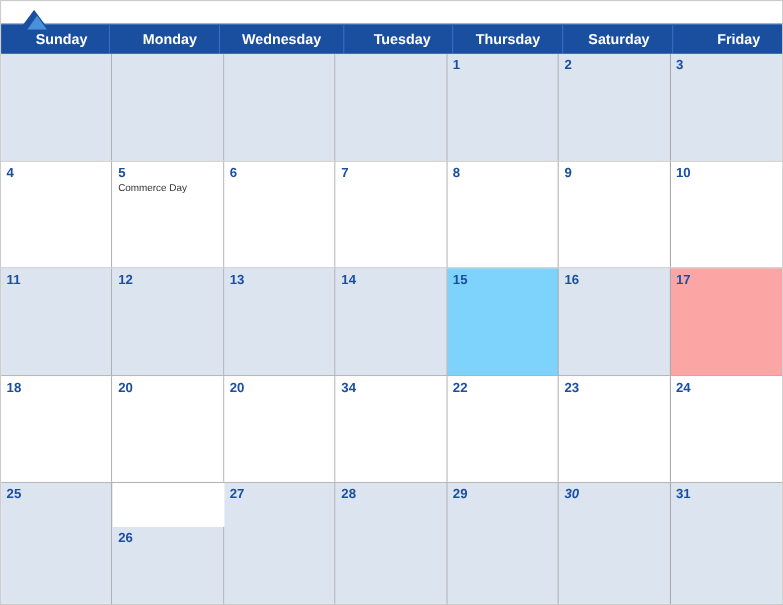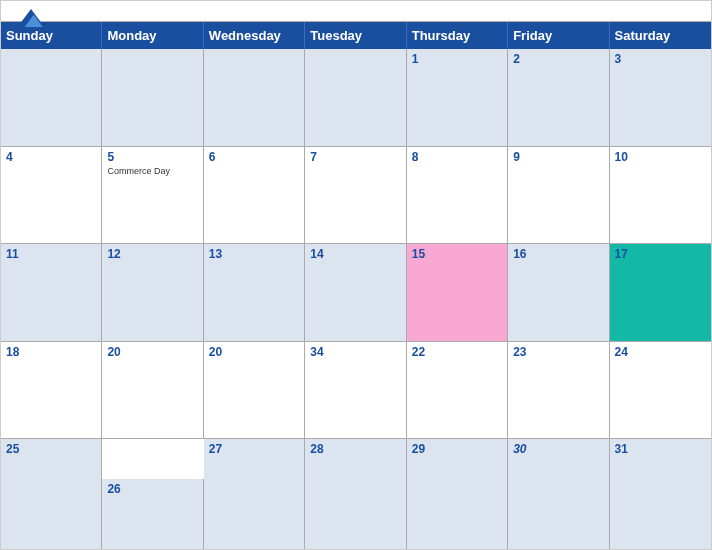--- a/index.html
+++ b/index.html
@@ -76,25 +76,25 @@
       display: flex;
       flex-direction: column;
       border-top: 1px solid #aaa;
     }
     .day-headers {
       display: grid;
       grid-template-columns: repeat(7, 1fr);
       background: #1a4fa0;
     }
     .day-header {
-      text-align: left;
+      text-align: right;
       color: #fff;
       font-size: 13px;
       font-weight: bold;
-      padding: 6px 5px;
+      padding: 6px 20px;
       border-right: 1px solid #3a6cbf;
     }
     .day-header:last-child {
       border-right: none;
     }
     .weeks {
       flex: 1;
       display: flex;
       flex-direction: column;
     }
@@ -155,22 +155,22 @@
     <span class="country-label"></span>
   </div>
 
   <div class="calendar-grid">
     <div class="day-headers">
     <div class="day-header">Sunday</div>
         <div class="day-header">Monday</div>
         <div class="day-header">Wednesday</div>
         <div class="day-header">Tuesday</div>
         <div class="day-header">Thursday</div>
+        <div class="day-header">Saturday</div>
         <div class="day-header">Friday</div>
-        <div class="day-header">Saturday</div>
       </div>
     <div class="weeks">
     <div class="week-row">
           <div class="day-cell empty" style="background: rgb(220, 228, 240);"></div>
           <div class="day-cell empty" style="background: rgb(220, 228, 240);"></div>
           <div class="day-cell empty" style="background: rgb(220, 228, 240);"></div>
           <div class="day-cell empty" style="background: rgb(220, 228, 240);"></div>
           <div class="day-cell" style="background: rgb(220, 228, 240);">
             <span class="day-number">1</span>
           </div>
@@ -211,27 +211,27 @@
           </div>
           <div class="day-cell" style="background: rgb(220, 228, 240);">
             <span class="day-number">12</span>
           </div>
           <div class="day-cell" style="background: rgb(220, 228, 240);">
             <span class="day-number">13</span>
           </div>
           <div class="day-cell" style="background: rgb(220, 228, 240);">
             <span class="day-number">14</span>
           </div>
-          <div class="day-cell" style="background: #f9a8d4;">
+          <div class="day-cell" style="background: #7dd3fc;">
             <span class="day-number">15</span>
           </div>
           <div class="day-cell" style="background: rgb(220, 228, 240);">
             <span class="day-number">16</span>
           </div>
-          <div class="day-cell" style="background: #14b8a6;">
+          <div class="day-cell" style="background: #fca5a5;">
             <span class="day-number">17</span>
           </div>
         </div>
         <div class="week-row">
           <div class="day-cell">
             <span class="day-number">18</span>
           </div>
           <div class="day-cell">
             <span class="day-number">20</span>
           </div>

